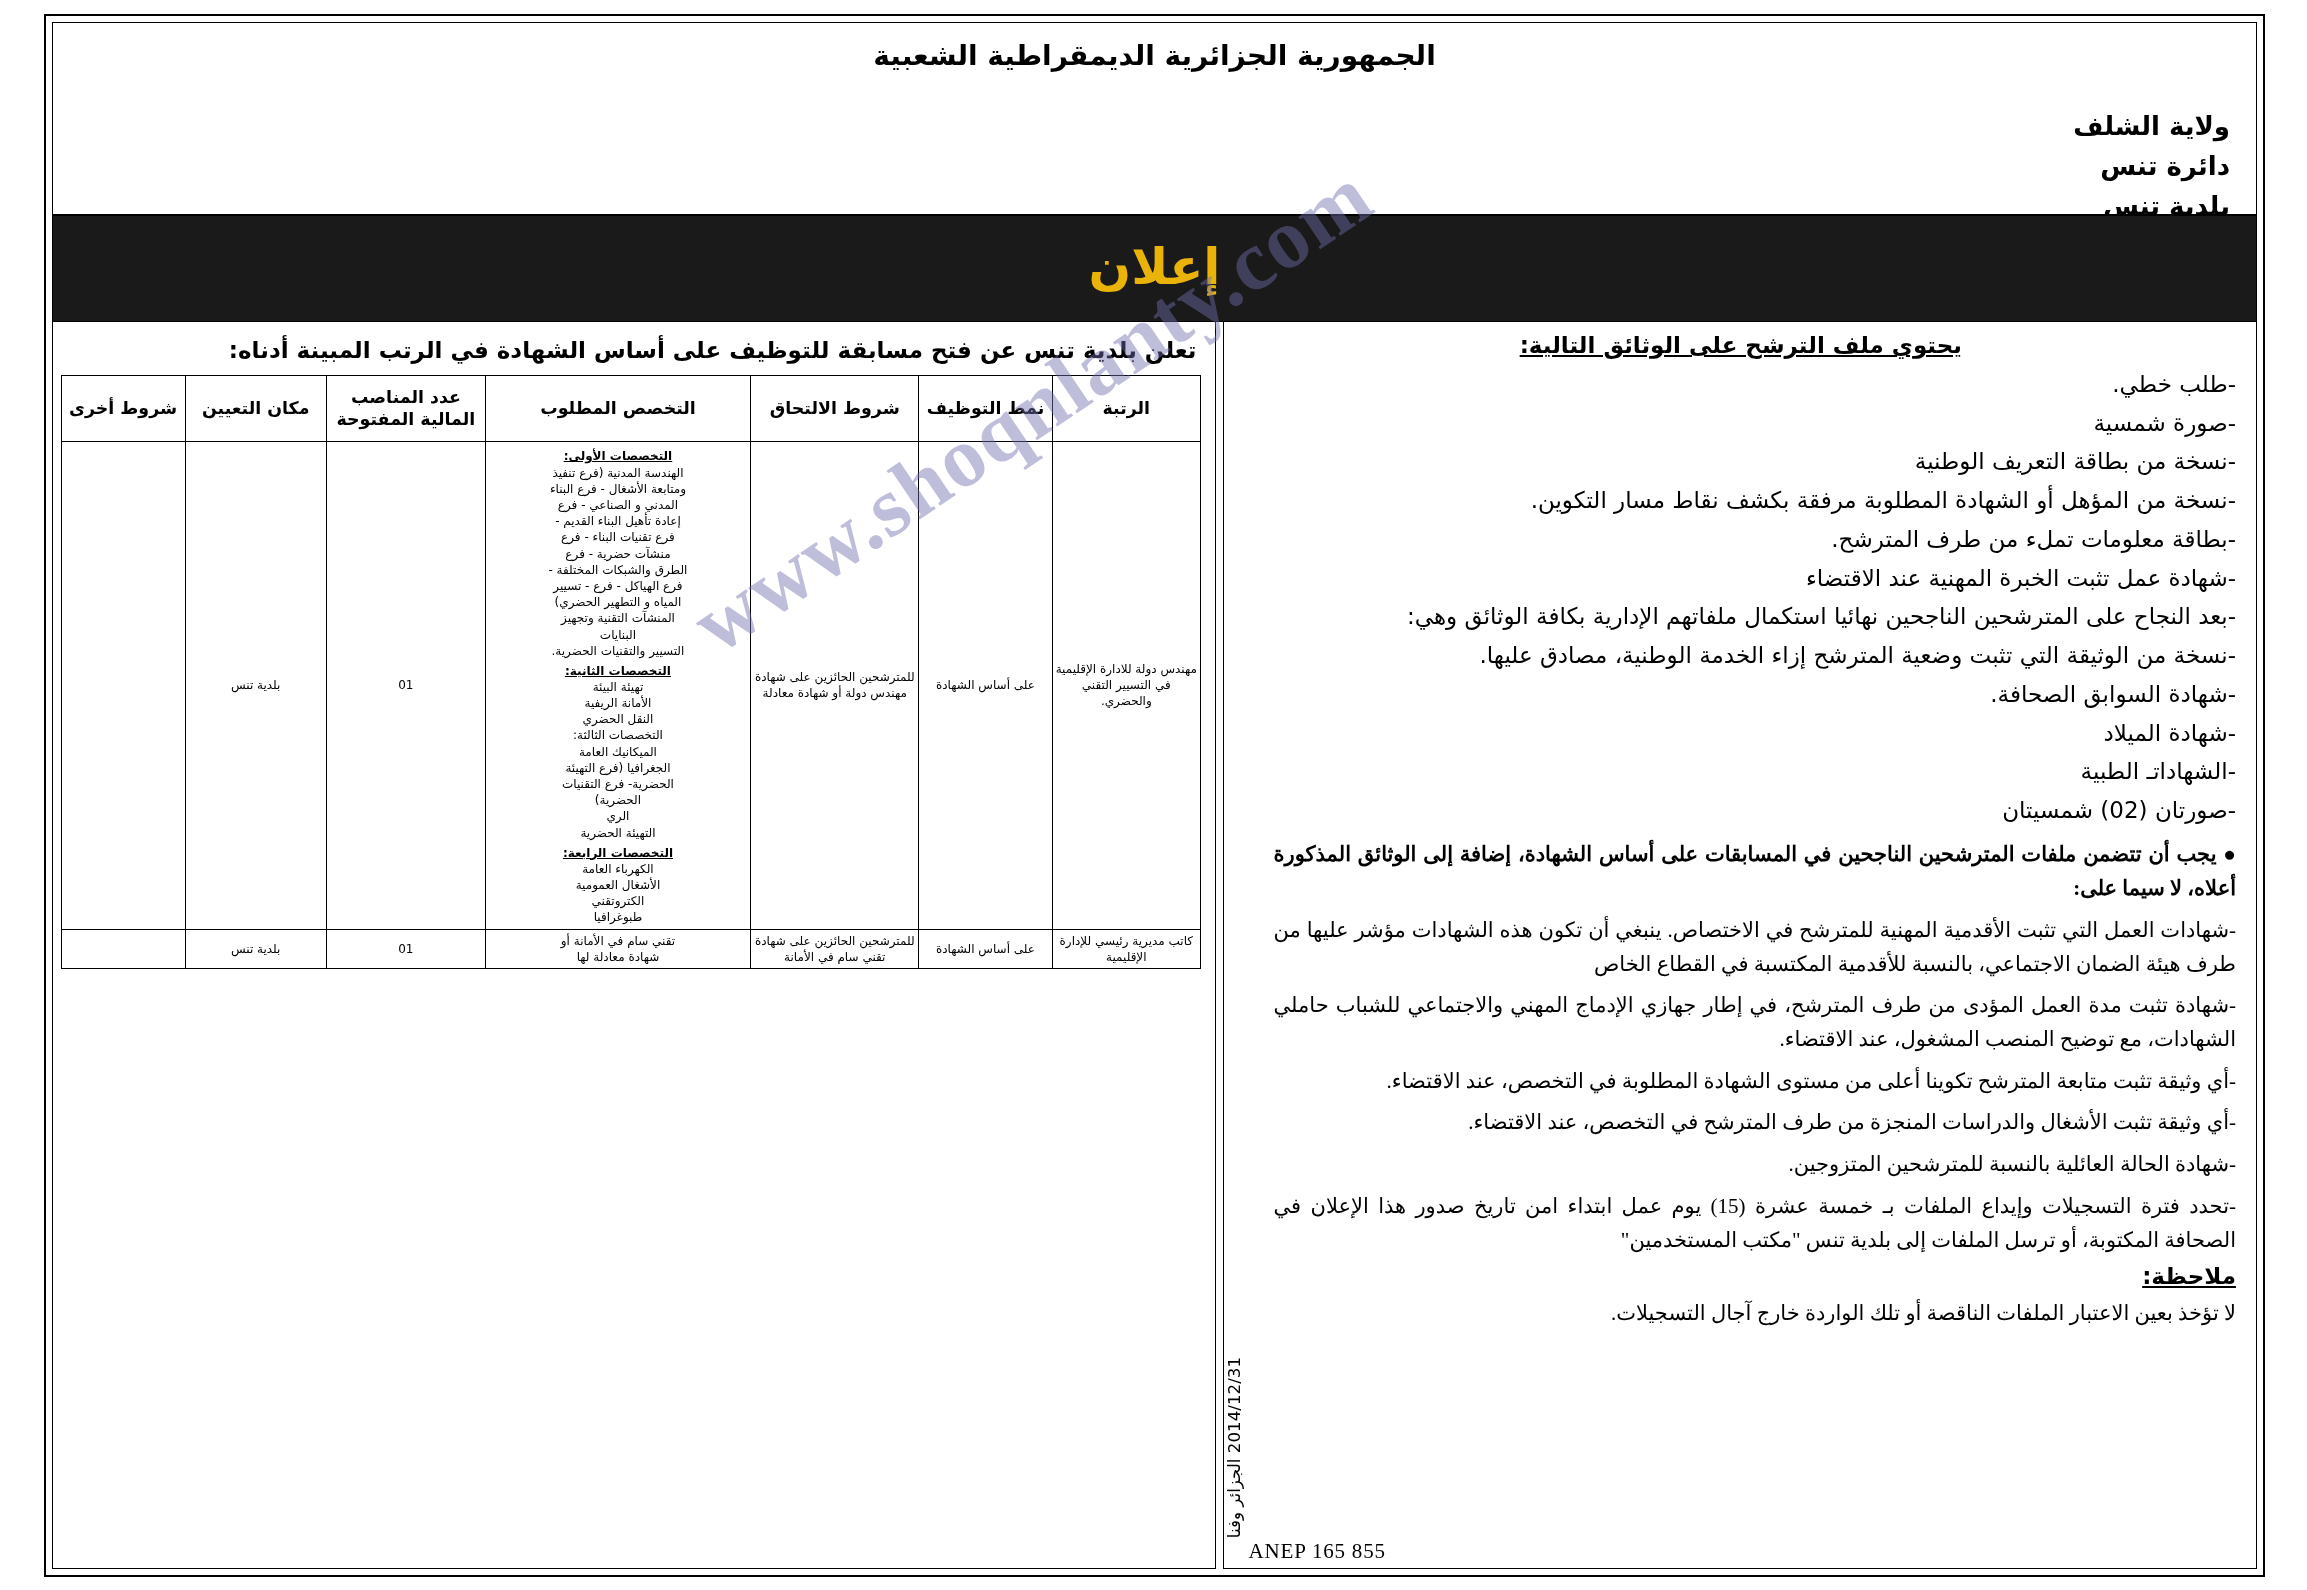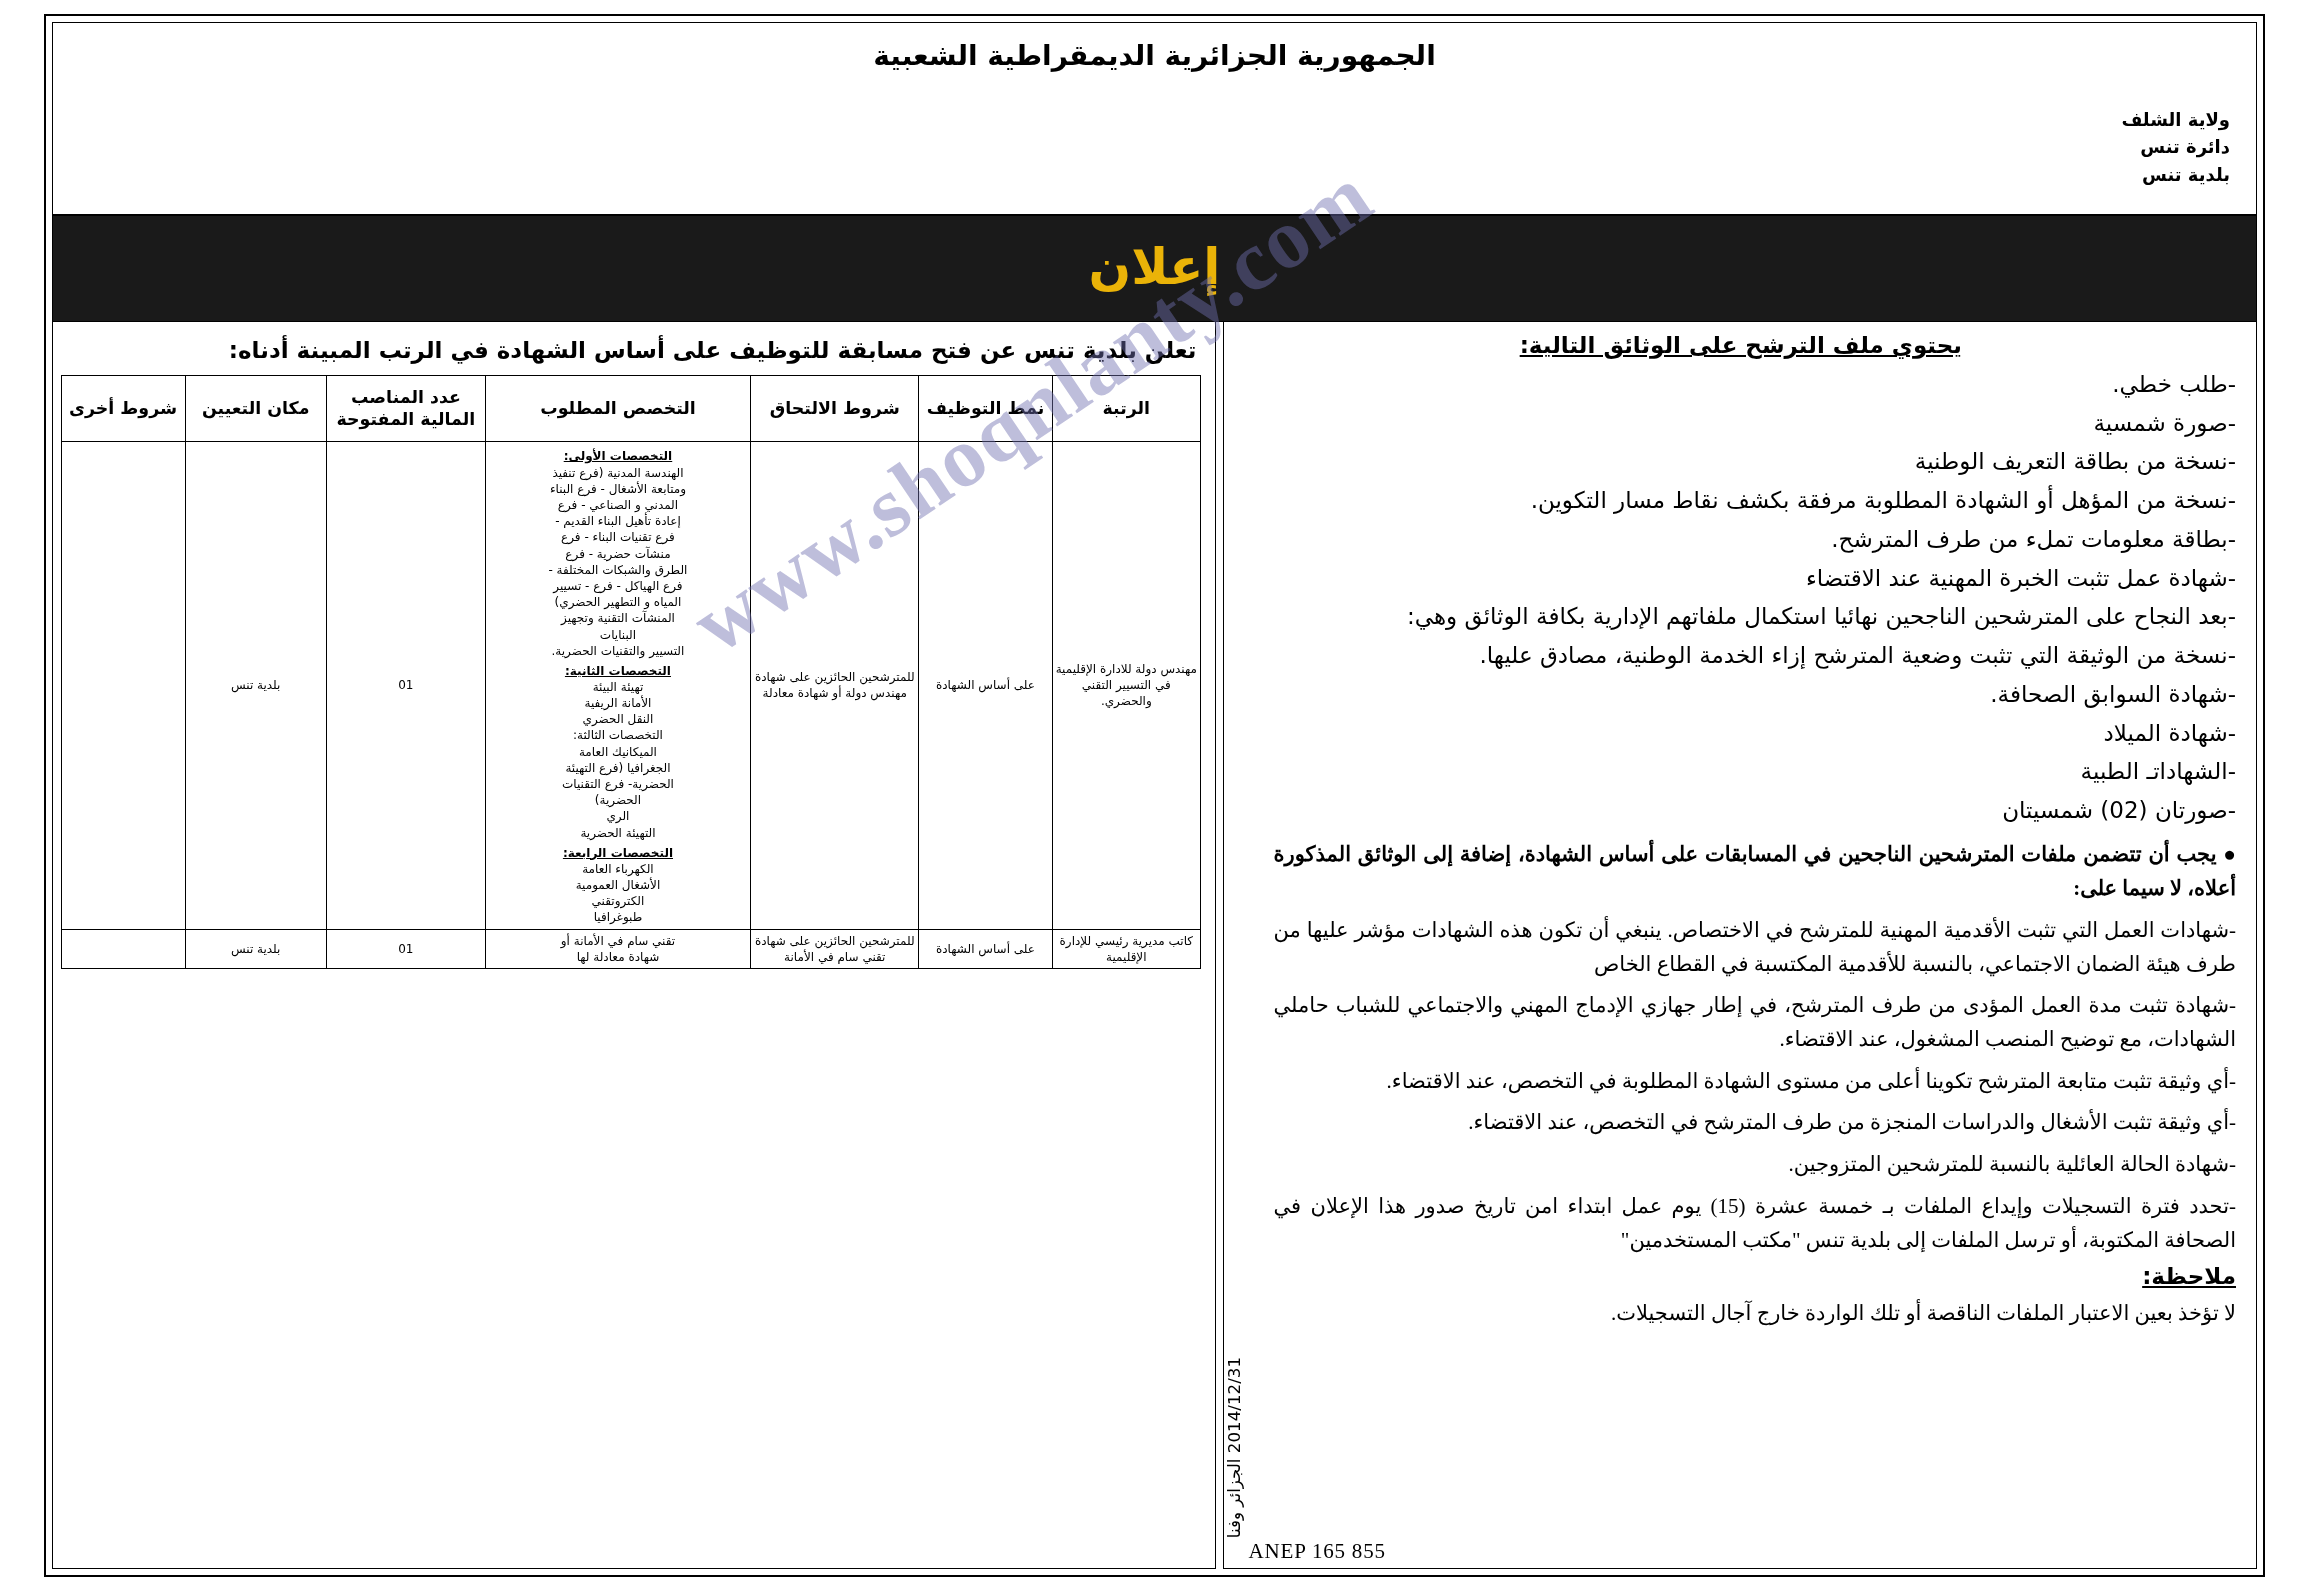--- a/index.html
+++ b/index.html
@@ -53,21 +53,21 @@
     font-size: 28px;
     font-weight: bold;
     letter-spacing: 0px;
     font-family: "DejaVu Sans", sans-serif;
   }
   .wilaya-block {
     position: absolute;
     top: 83px;
     right: 26px;
     text-align: right;
-    font-size: 18px;
+    font-size: 26px;
     font-weight: bold;
     line-height: 1.55;
     font-family: "DejaVu Sans", sans-serif;
     margin-left: 40px;
   }
 
   
   .announce-bar {
     position: relative;
     height: 105px;

